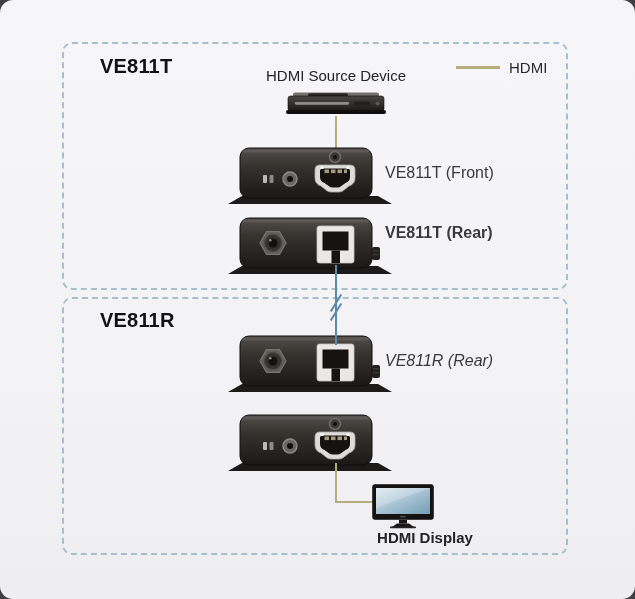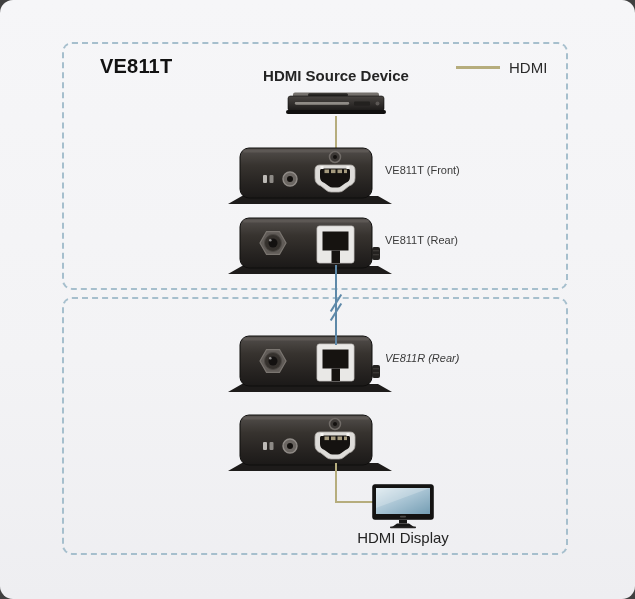--- a/index.html
+++ b/index.html
@@ -24,25 +24,25 @@
   .sec-title-t { left:100px; top:55px; }
   .sec-title-r { left:100px; top:309px; }
 
   .legend { position:absolute; left:456px; top:55px; }
   .legend-row { display:flex; align-items:center; height:24px;text-align:center; }
   .legend-swatch { width:44px; height:3px; margin-right:9px; }
   .swatch-hdmi { background:#b6ad7d; }
   .swatch-cat5e { background:#5d88a8; }
   .legend-label { font-size:15px; color:#2b2b2b; }
 
-  .node-label { position:absolute; font-size:11px; color:#3a3a3a; white-space:nowrap; }
-  .lbl-source  { left:336px; top:67px;  transform:translateX(-50%); font-size:15px; color:#242424;font-weight:bold; }
-  .lbl-display { left:403px; top:529px; transform:translateX(-50%); font-size:15px; color:#242424; }
+  .node-label { position:absolute; font-size:16px; color:#3a3a3a; white-space:nowrap; }
+  .lbl-source  { left:336px; top:67px;  transform:translateX(-50%); font-size:15px; color:#242424; }
+  .lbl-display { left:425px; top:529px; transform:translateX(-50%); font-size:15px; color:#242424;font-weight:bold; }
   .lbl-tfront { left:385px; top:164px; }
-  .lbl-trear  { left:385px; top:234px; }
+  .lbl-trear  { left:385px; top:224px;font-weight:bold; }
   .lbl-rrear  { left:385px; top:352px;font-style:italic; }
   .lbl-rfront { left:385px; top:431px; }
 
   .device { position:absolute; left:226px; width:168px; height:62px; }
   .dev-tfront { top:144px; }
   .dev-trear  { top:214px; }
   .dev-rrear  { top:332px; }
   .dev-rfront { top:411px; }
 
   .icon-source  { position:absolute; left:286px; top:91px;  width:100px; height:26px; }
@@ -84,20 +84,21 @@
         <linearGradient id="srcgrad" x1="0" y1="0" x2="0" y2="1">
           <stop offset="0" stop-color="#4a4643"></stop>
           <stop offset="1" stop-color="#1b1918"></stop>
         </linearGradient>
       </defs>
     </svg>
 
     <div class="sec sec-t"></div>
     <div class="sec sec-r"></div>
     <div class="sec-title sec-title-t">VE811T</div>
+    <div class="sec-title sec-title-r">VE811R</div>
 
     <div class="legend">
       <div class="legend-row">
         <div class="legend-swatch swatch-hdmi"></div>
         <div class="legend-label">HDMI</div>
       </div>
     </div>
 
     <div class="node-label lbl-source">HDMI Source Device</div>
     <div class="node-label lbl-display">HDMI Display</div>

